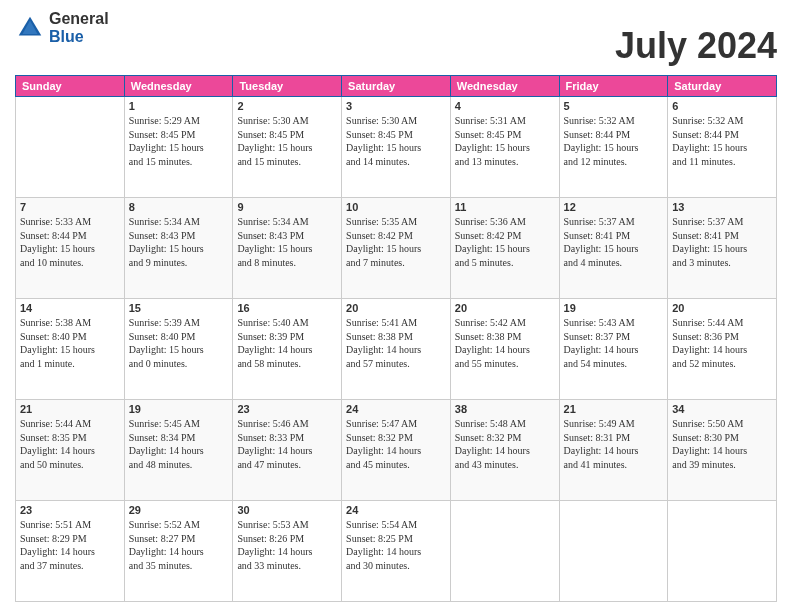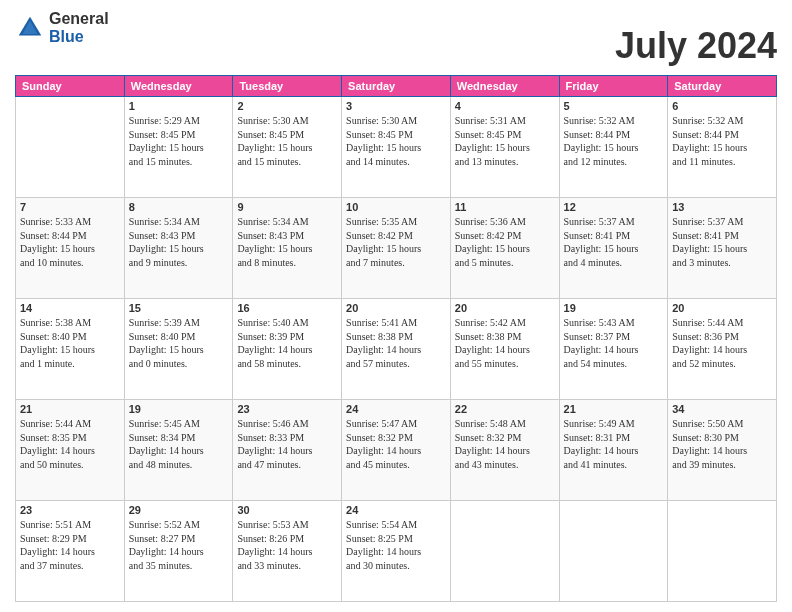--- a/index.html
+++ b/index.html
@@ -236,21 +236,21 @@
           </td>
           <td>
             <span class="day-number">23</span>
             <div class="day-info">Sunrise: 5:46 AM<br>Sunset: 8:33 PM<br>Daylight: 14 hours<br>and 47 minutes.</div>
           </td>
           <td>
             <span class="day-number">24</span>
             <div class="day-info">Sunrise: 5:47 AM<br>Sunset: 8:32 PM<br>Daylight: 14 hours<br>and 45 minutes.</div>
           </td>
           <td>
-            <span class="day-number">22</span>
+            <span class="day-number">38</span>
             <div class="day-info">Sunrise: 5:48 AM<br>Sunset: 8:32 PM<br>Daylight: 14 hours<br>and 43 minutes.</div>
           </td>
           <td>
             <span class="day-number">21</span>
             <div class="day-info">Sunrise: 5:49 AM<br>Sunset: 8:31 PM<br>Daylight: 14 hours<br>and 41 minutes.</div>
           </td>
           <td>
             <span class="day-number">34</span>
             <div class="day-info">Sunrise: 5:50 AM<br>Sunset: 8:30 PM<br>Daylight: 14 hours<br>and 39 minutes.</div>
           </td>

